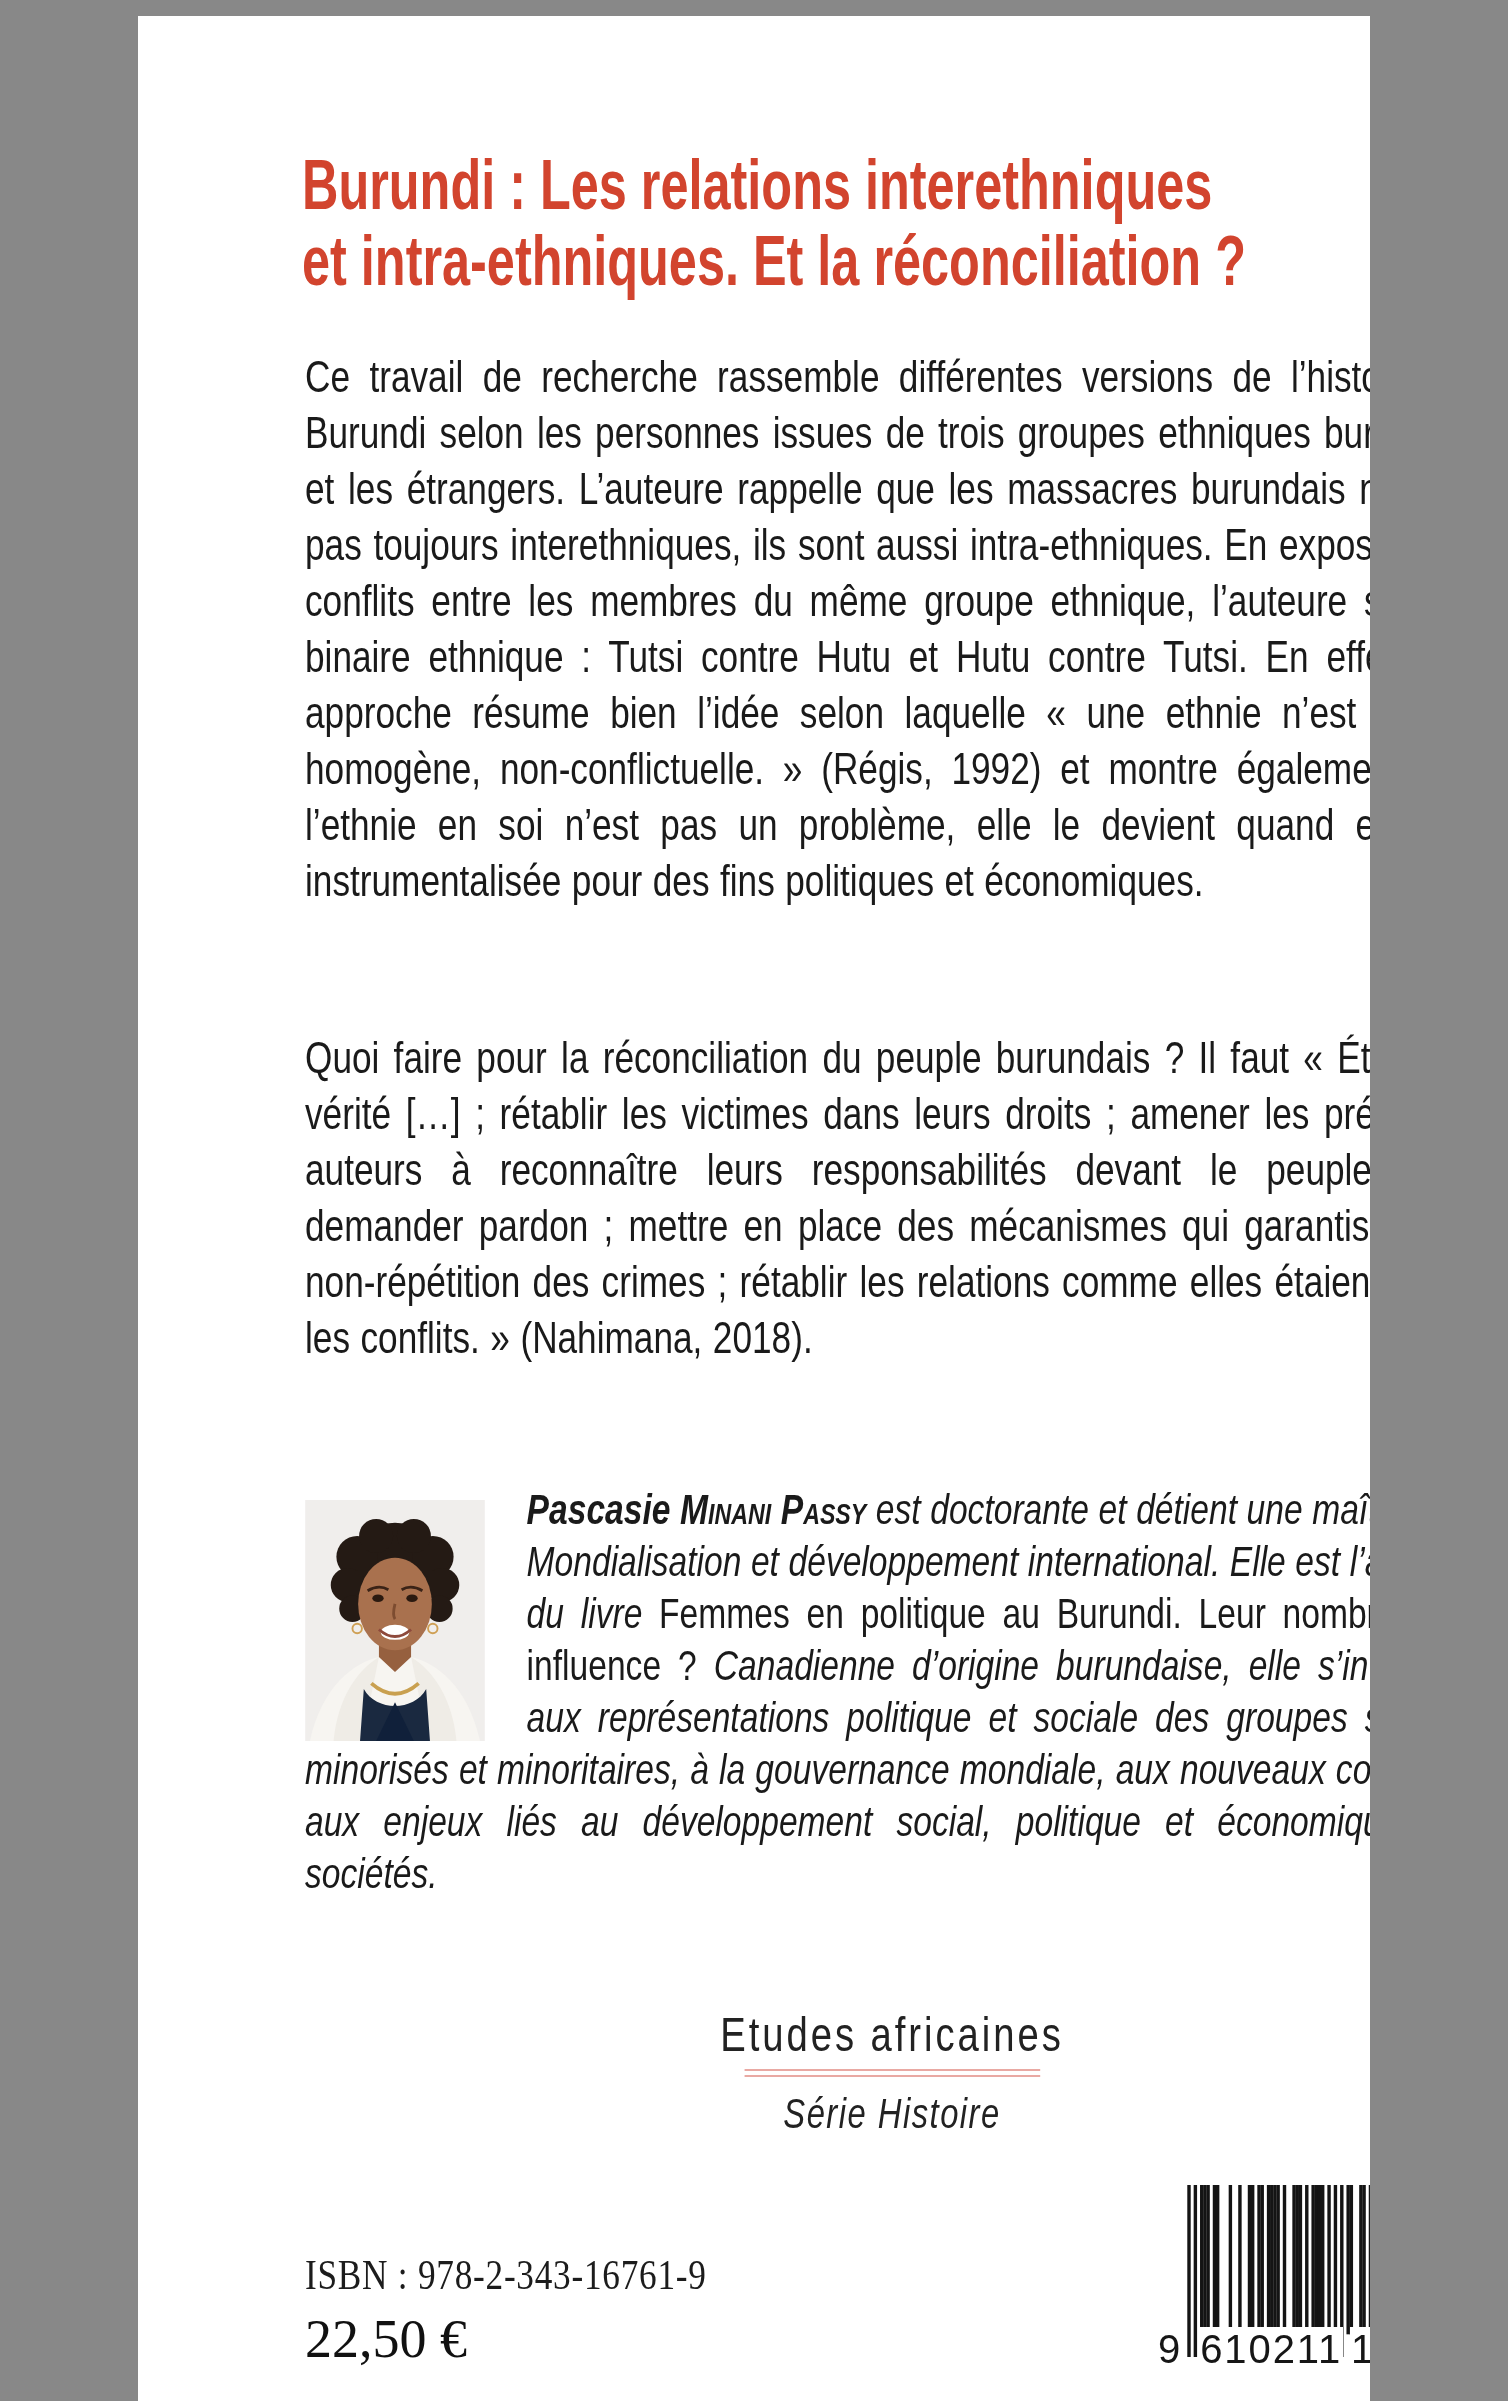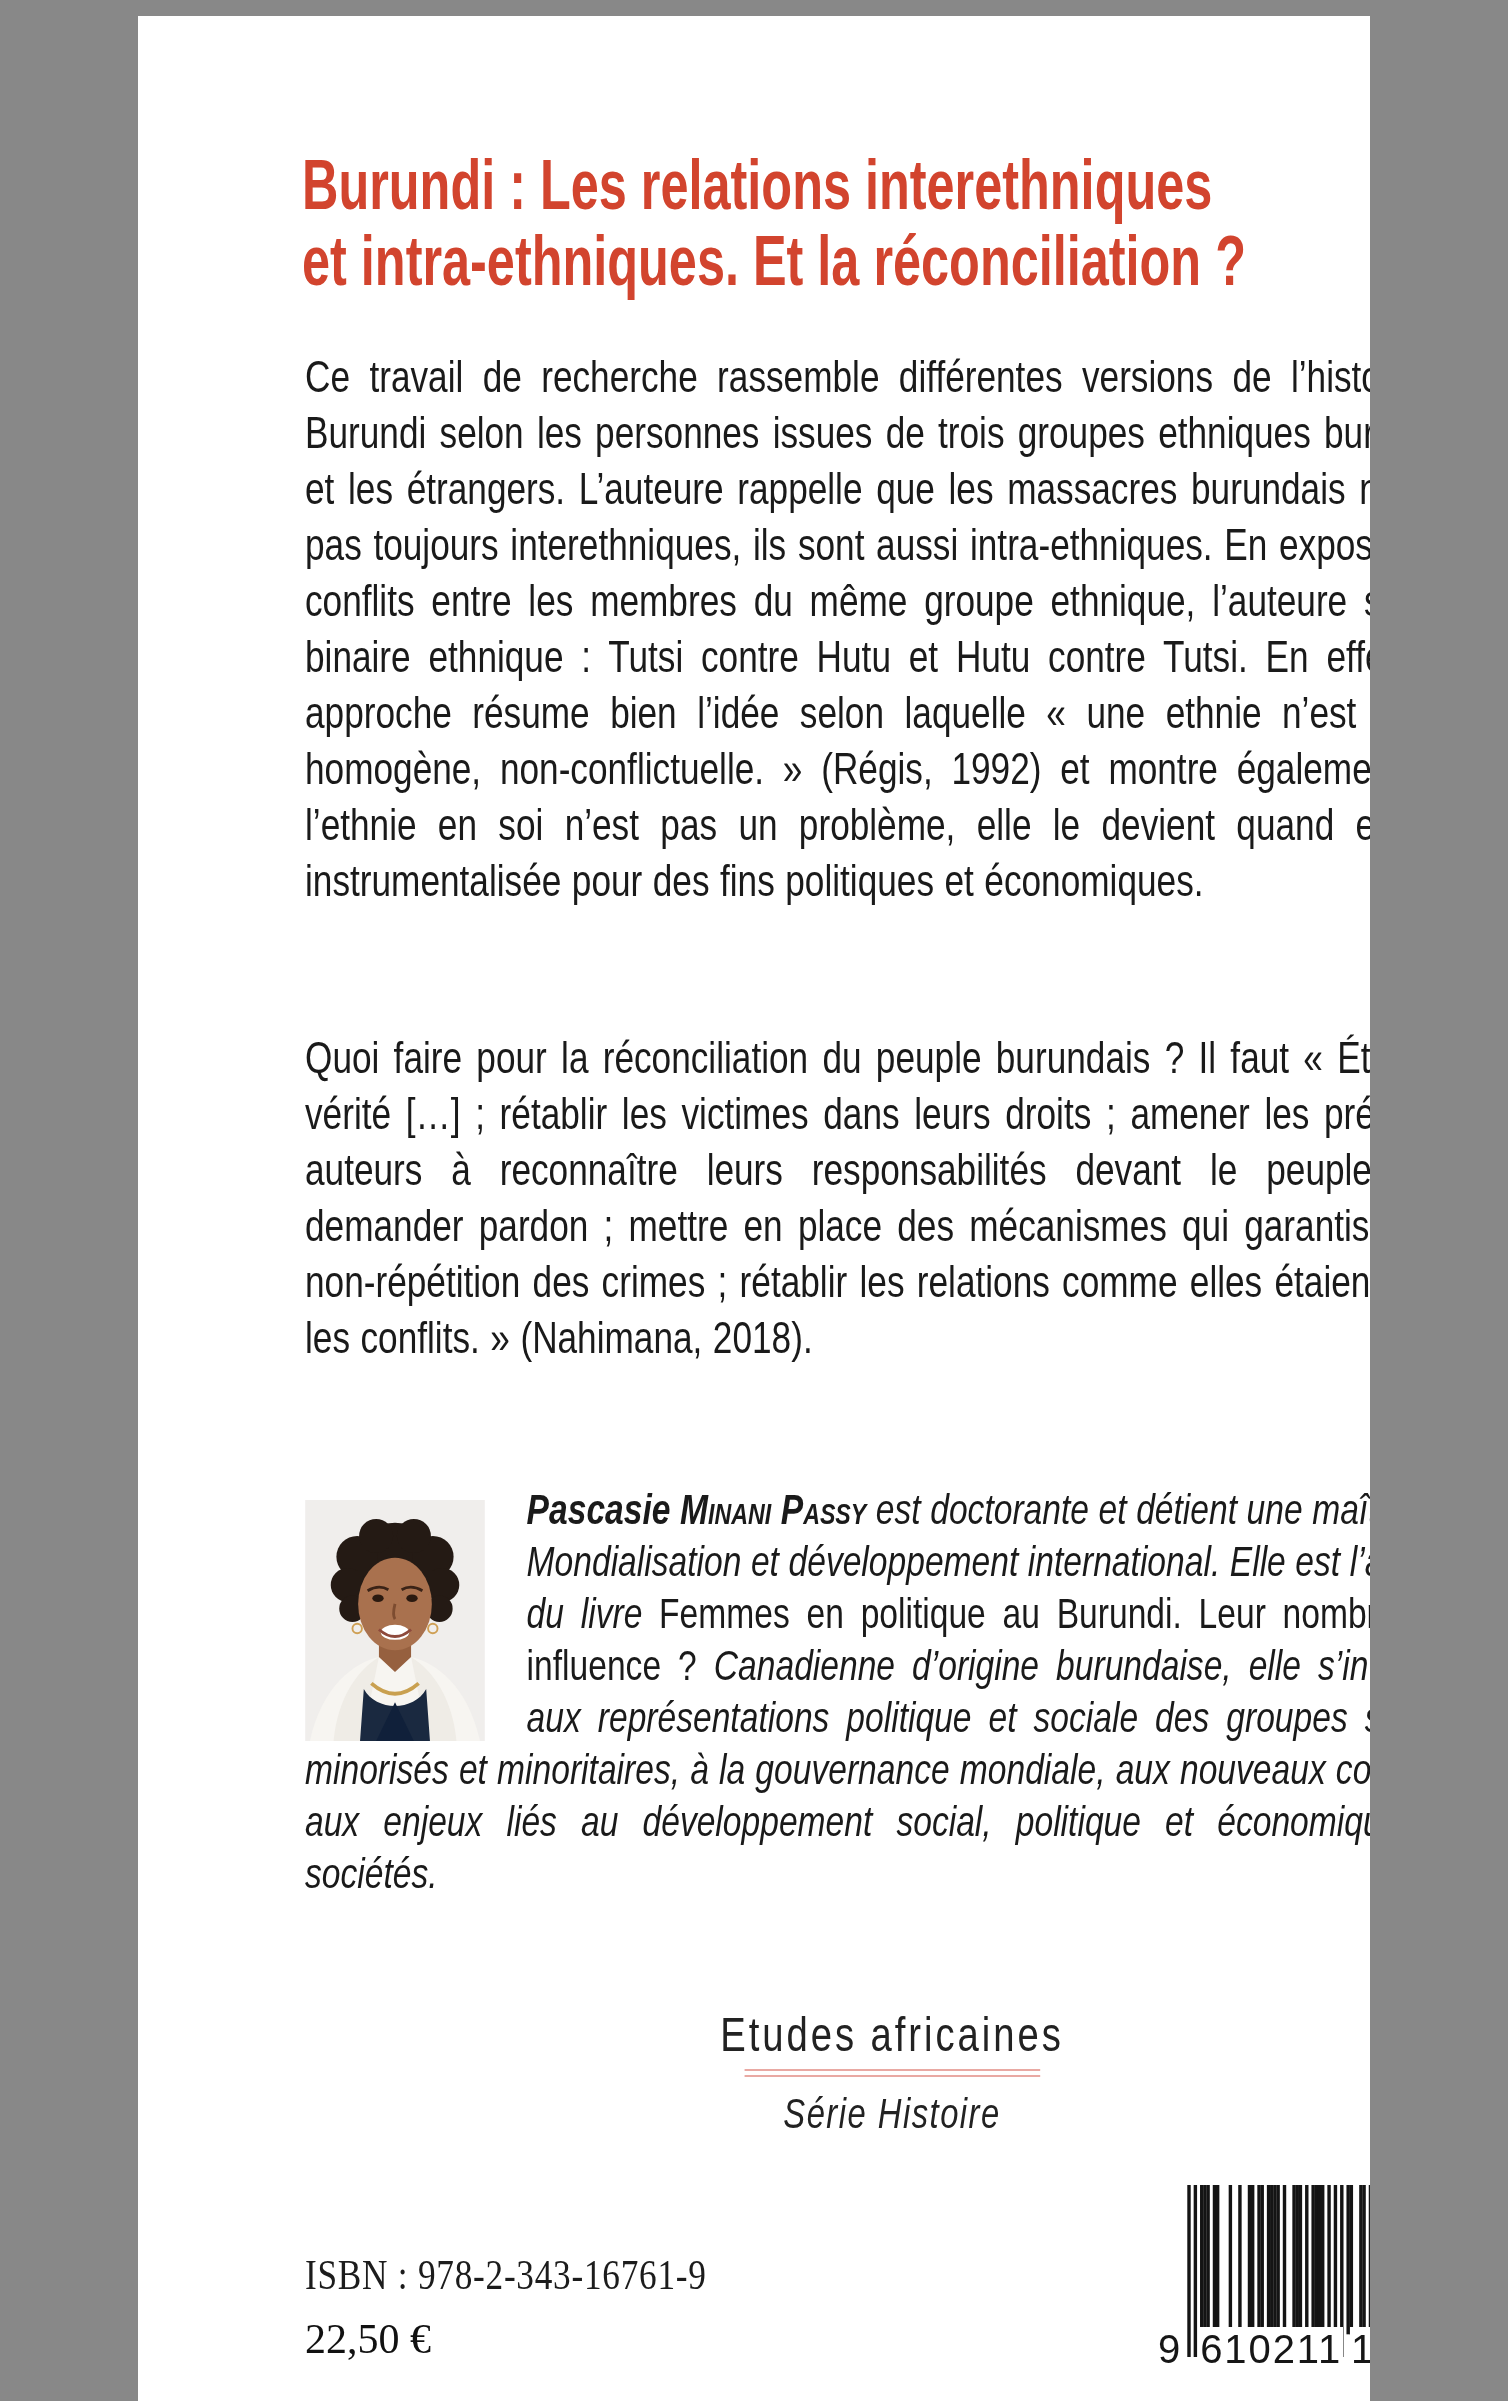--- a/index.html
+++ b/index.html
@@ -53,21 +53,21 @@
   }
   
   .isbn{
     position:absolute; left:167px; top:2235px;
     font-family:"Liberation Serif", serif; font-size:43px; line-height:47px;
     letter-spacing:0.9px; transform:scaleX(.82); transform-origin:0 50%;
     white-space:nowrap; color:#1c1c1c;
   }
   .price{
     position:absolute; left:167px; top:2294px;
-    font-family:"Liberation Serif", serif; font-size:42px; line-height:59px;
+    font-family:"Liberation Serif", serif; font-size:54px; line-height:59px;
     color:#111;
   }
   
   .barcode{ position:absolute; left:1049px; top:2169px; width:303px; height:189px; }
   .barcode svg{ position:absolute; left:0; top:0; }
   .bc-digits{
     position:absolute; left:0; top:142px; width:303px; height:47px;
     font-size:40px; line-height:44px; color:#161616;
     font-family:"Liberation Sans", sans-serif;
   }

